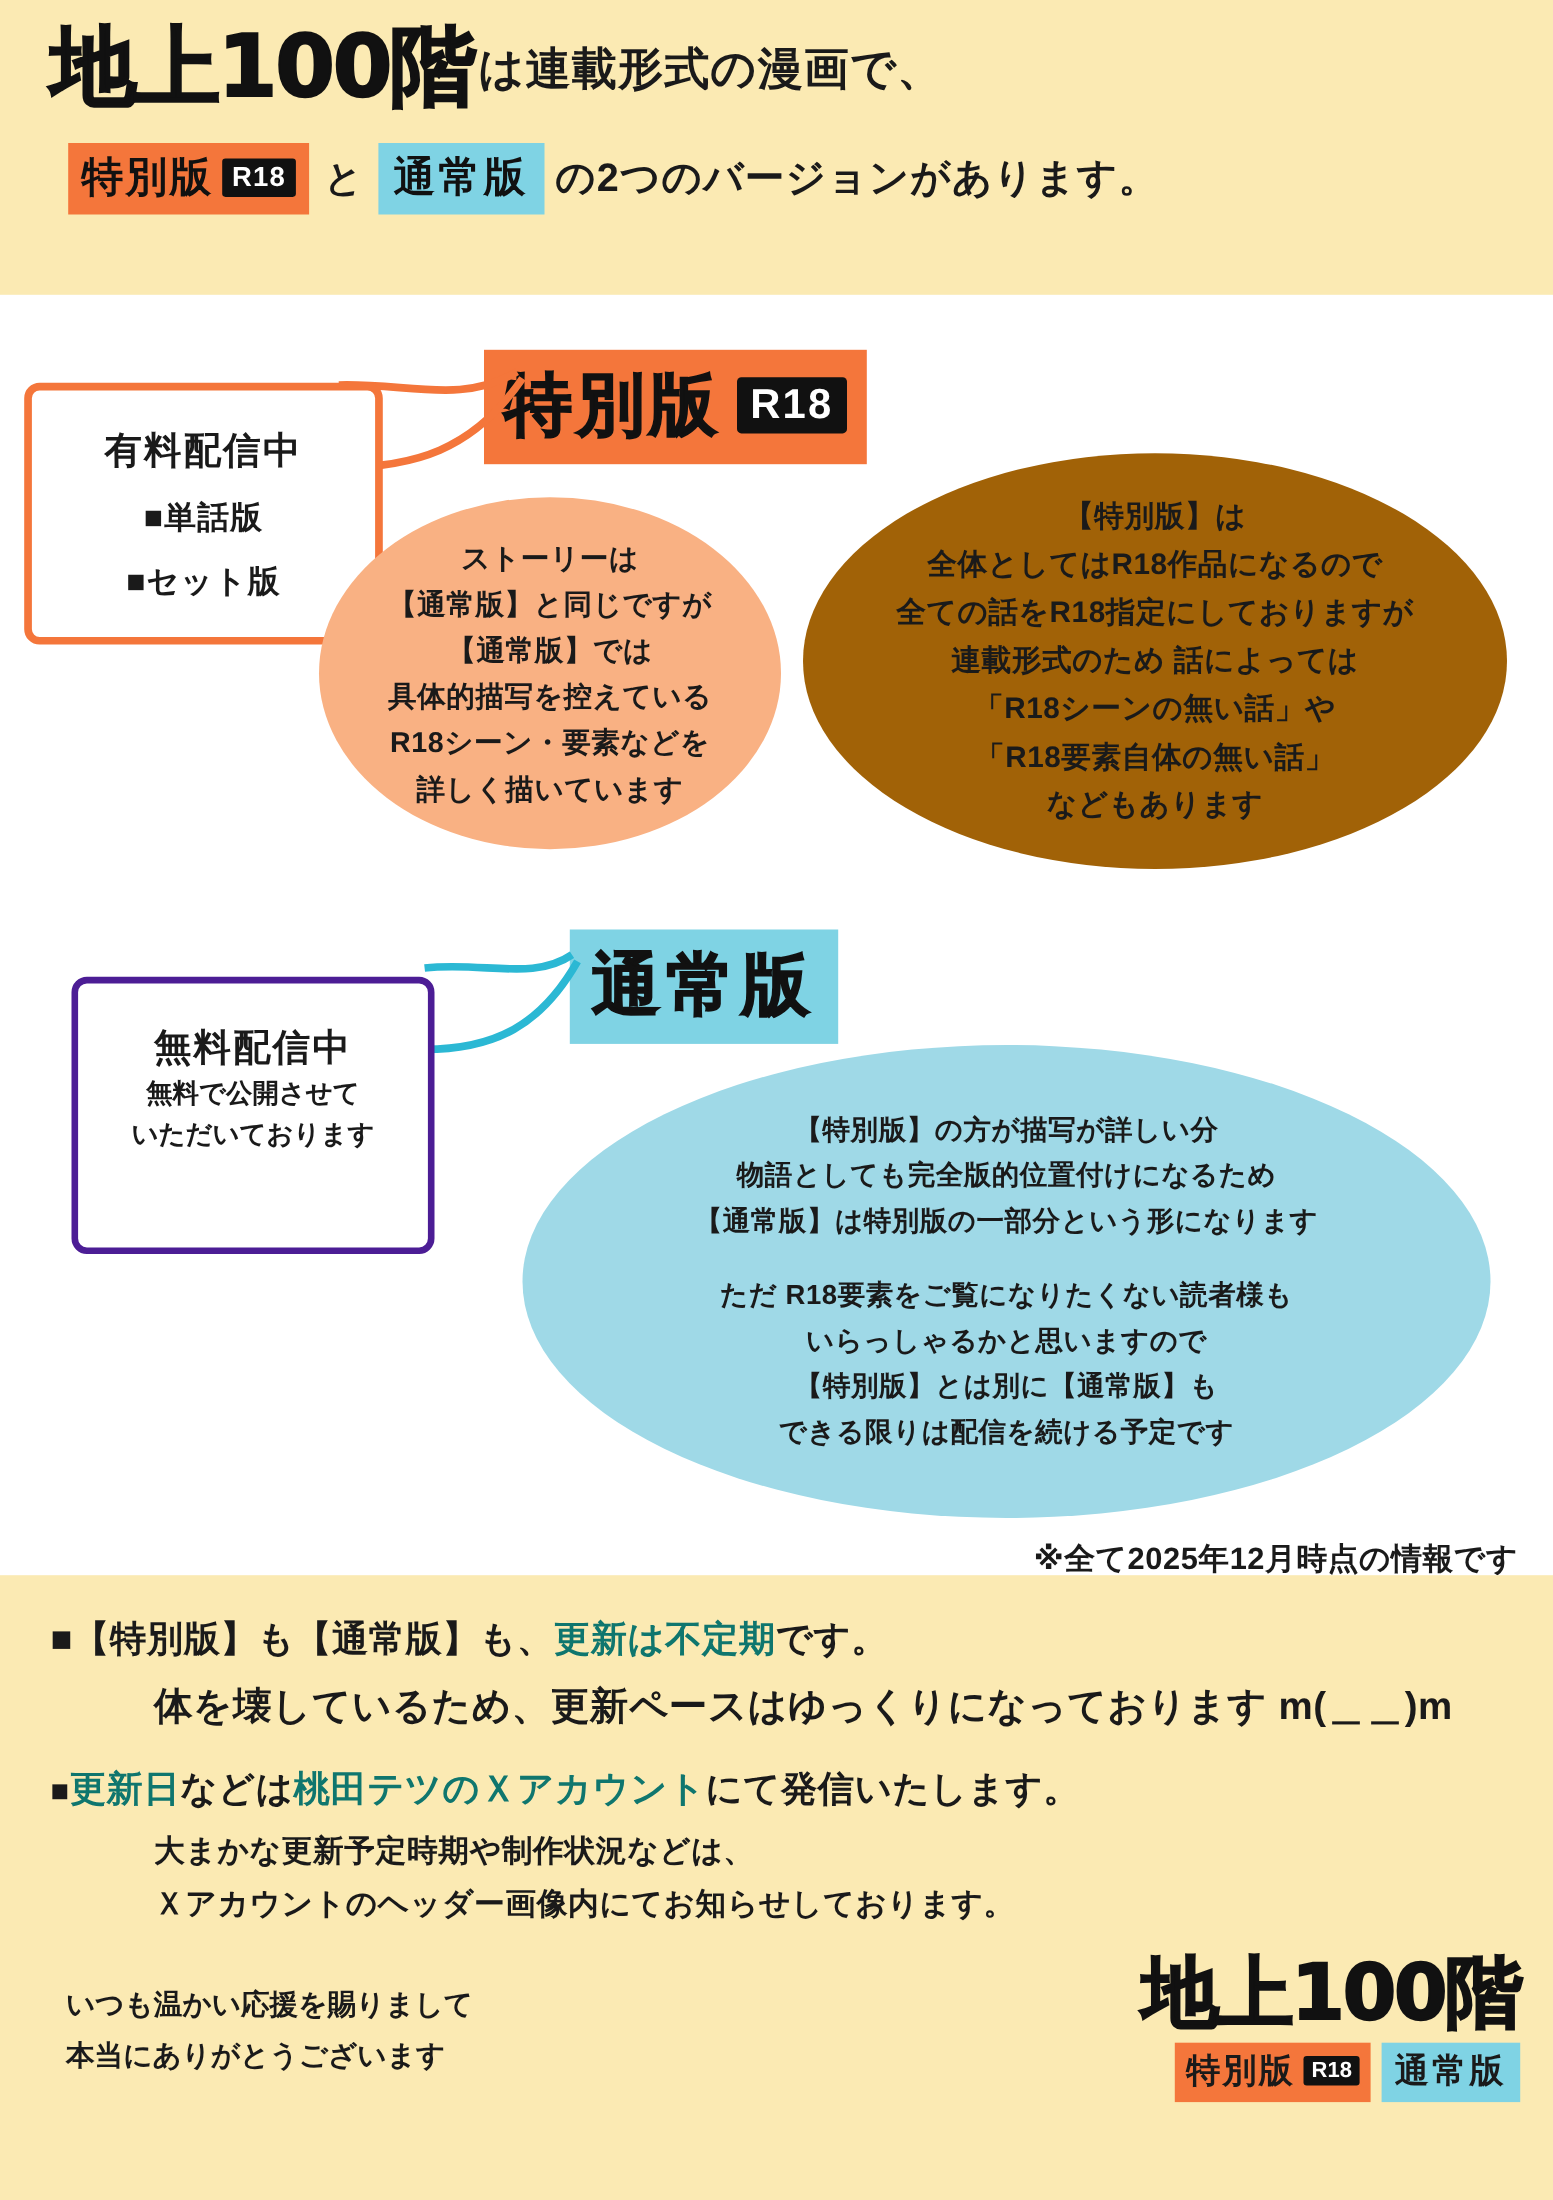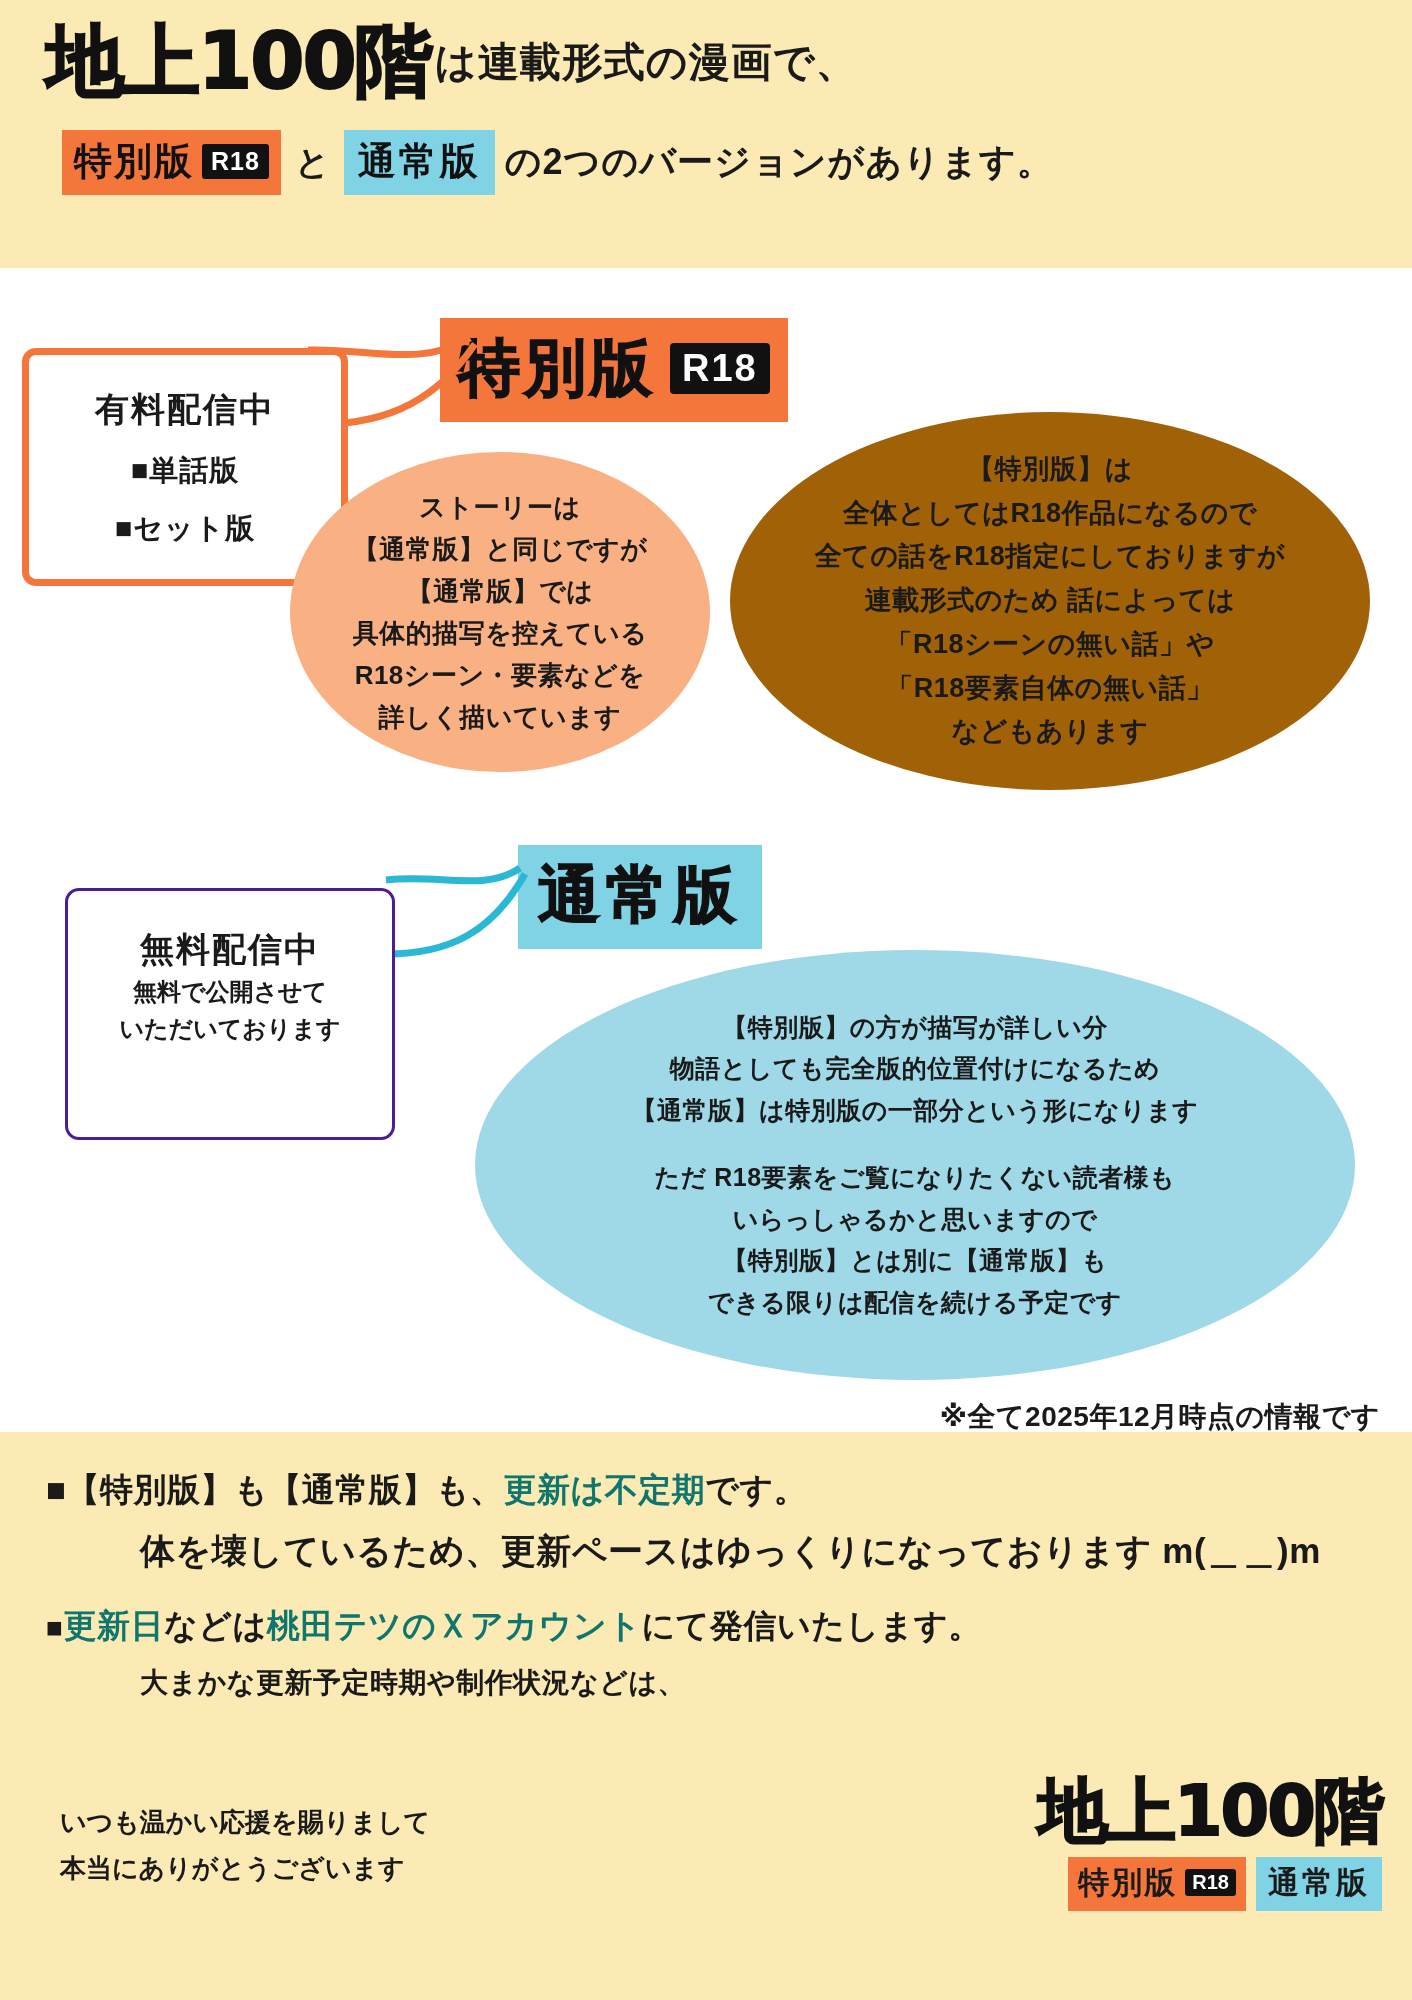--- a/index.html
+++ b/index.html
@@ -155,21 +155,21 @@
   }
   .callout-special .line {
     font-size: 29px;
     font-weight: bold;
     margin-top: 18px;
     letter-spacing: 1px;
   }
   .callout-normal {
     left: 65px; top: 888px;
     width: 330px; height: 252px;
-    border: 3px solid #4c1d95;
+    border: 6px solid #4c1d95;
   }
   .callout-normal .title {
     font-size: 34px;
     font-weight: bold;
     margin-top: 36px;
     letter-spacing: 2px;
   }
   .callout-normal .sub {
     font-size: 24px;
     font-weight: bold;
@@ -390,20 +390,21 @@
 
 <div class="bottom-banner">
   <div class="b-line b1">
     <span>■【特別版】も【通常版】も、</span><span class="red">更新は不定期</span><span>です。</span>
   </div>
   <div class="b-line b2">体を壊しているため、更新ペースはゆっくりになっております m(＿＿)m</div>
   <div class="b-line b3">
     <span class="sq">■</span><span class="red">更新日</span><span>などは</span><span class="red">桃田テツのＸアカウント</span><span>にて発信いたします。</span>
   </div>
   <div class="b-line b4">大まかな更新予定時期や制作状況などは、</div>
+  <div class="b-line b5">Ｘアカウントのヘッダー画像内にてお知らせしております。</div>
 </div>
 
 <div class="closing">
   <div>いつも温かい応援を賜りまして</div>
   <div>本当にありがとうございます</div>
 </div>
 
 <div class="logo-lockup">
   <div class="lg">地上100階</div>
   <div class="row">

